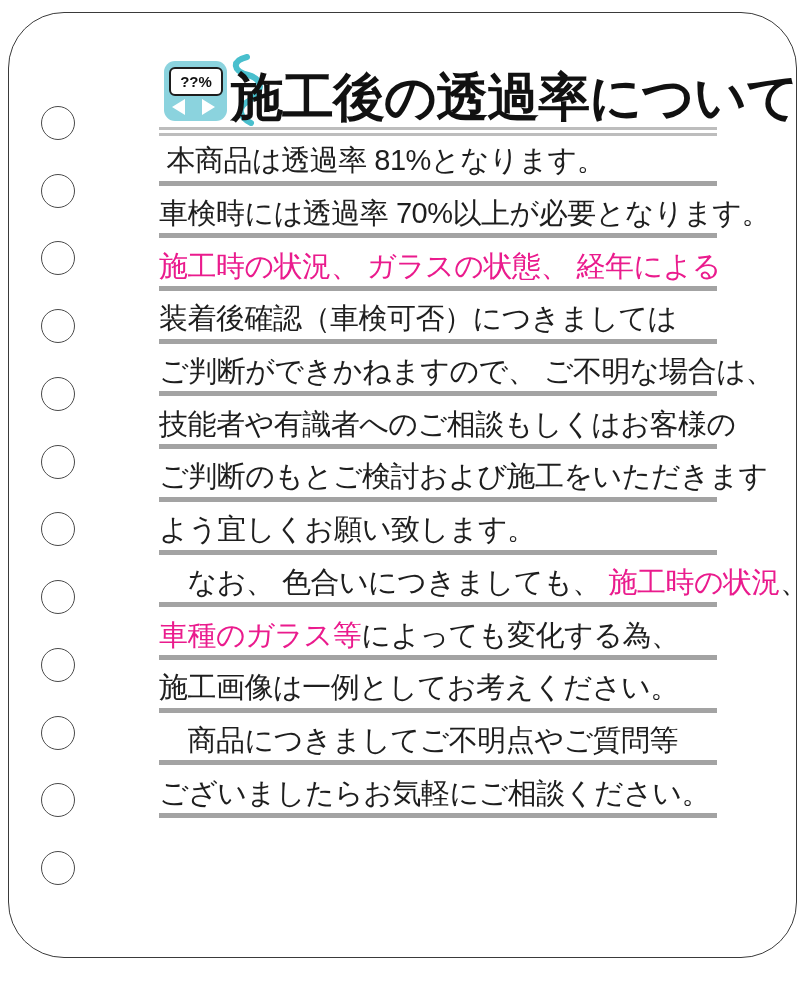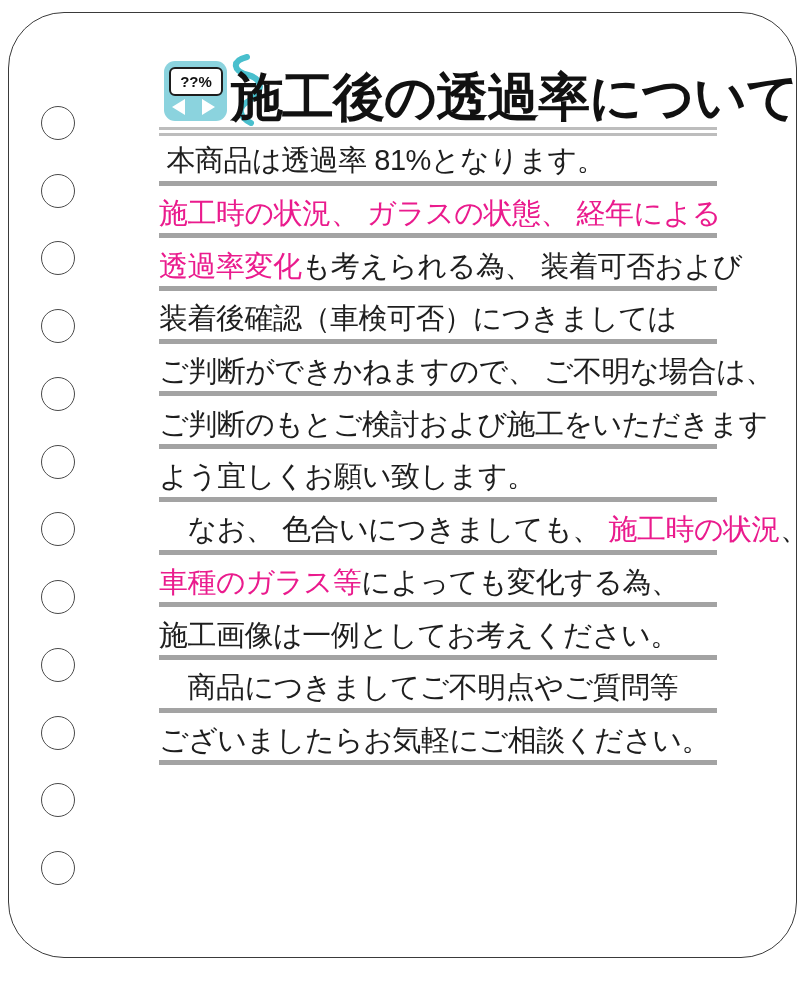--- a/index.html
+++ b/index.html
@@ -98,30 +98,33 @@
 
   <div class="page-title">施工後の透過率について</div>
   <div class="title-rule r1"></div>
   <div class="title-rule r2"></div>
 
   <div class="text-block" id="text-block">
       <div class="row">
     <span class="line-text"><span> 本商品は透過率 81%となります。</span></span>
   </div>
       <div class="row">
-    <span class="line-text"><span class="hl">施工時の状況、 ガラスの状態、 経年による</span></span>
+    <span class="line-text"><span>車検時には透過率 70%以上が必要となります。</span></span>
   </div>
       <div class="row">
-    <span class="line-text"><span class="hl">透過率変化</span><span>も考えられる為、 装着可否および</span></span>
+    <span class="line-text"><span class="hl">施工時の状況、 ガラスの状態、 経年による</span></span>
   </div>
       <div class="row">
     <span class="line-text"><span>装着後確認（車検可否）につきましては</span></span>
   </div>
       <div class="row">
     <span class="line-text"><span>ご判断ができかねますので、 ご不明な場合は、</span></span>
+  </div>
+      <div class="row">
+    <span class="line-text"><span>技能者や有識者へのご相談もしくはお客様の</span></span>
   </div>
       <div class="row">
     <span class="line-text"><span>ご判断のもとご検討および施工をいただきます</span></span>
   </div>
       <div class="row">
     <span class="line-text"><span>よう宜しくお願い致します。</span></span>
   </div>
       <div class="row">
     <span class="line-text"><span>　なお、 色合いにつきましても、 </span><span class="hl">施工時の状況</span><span>、</span></span>
   </div>

